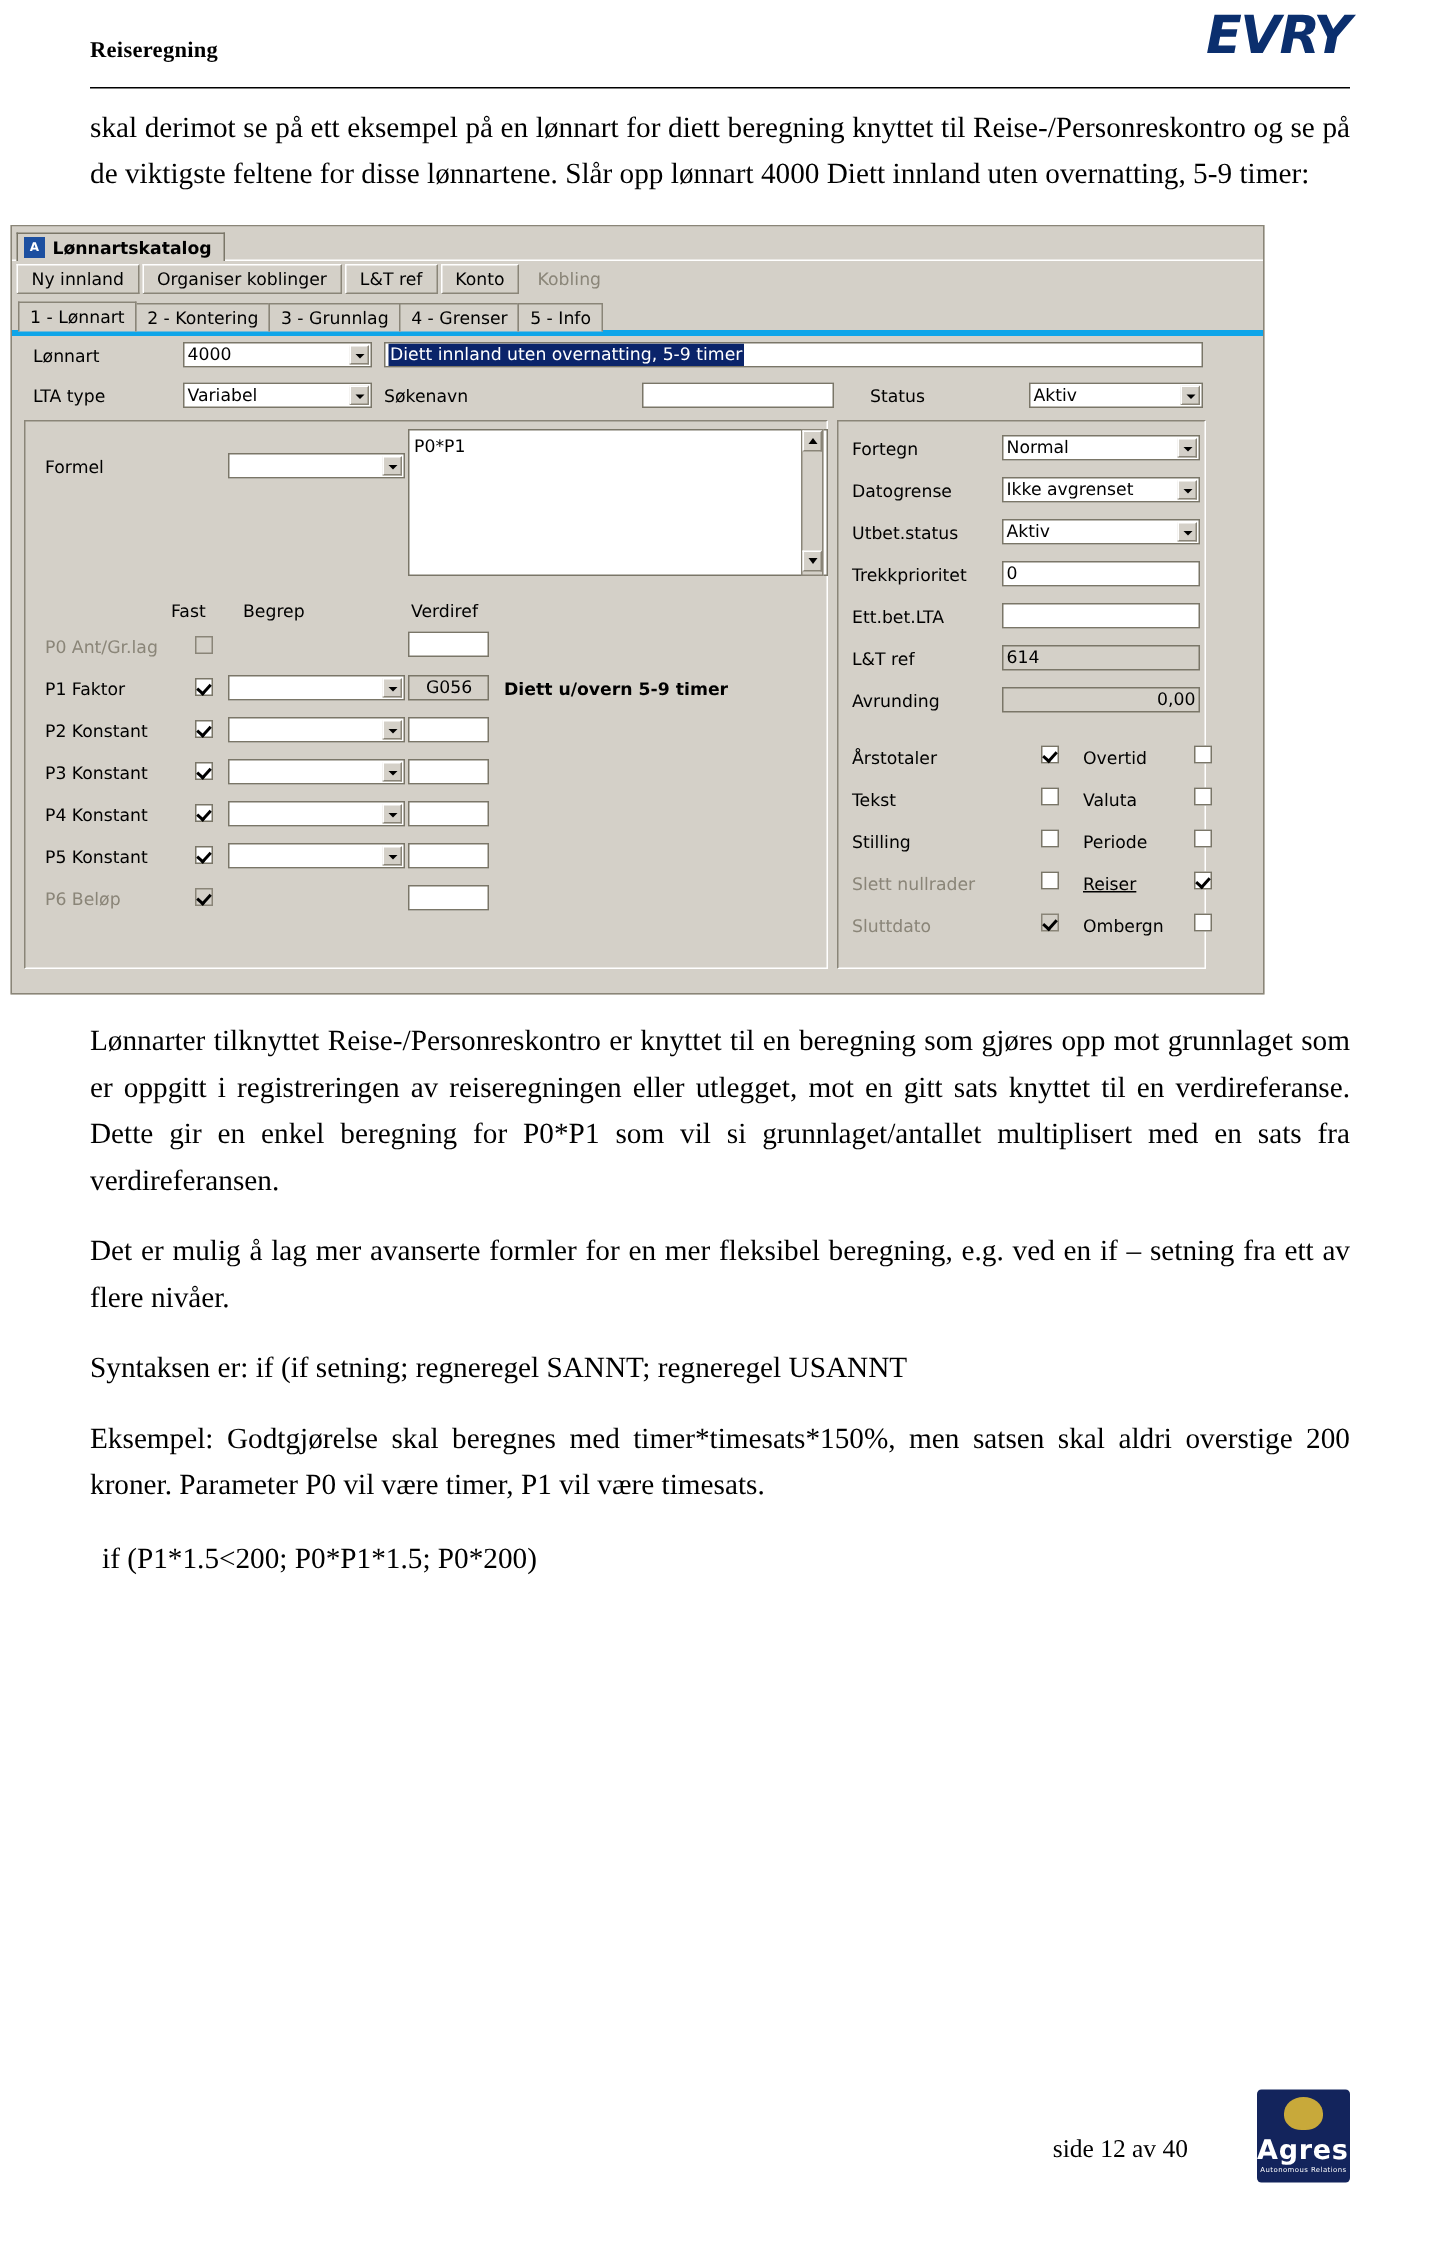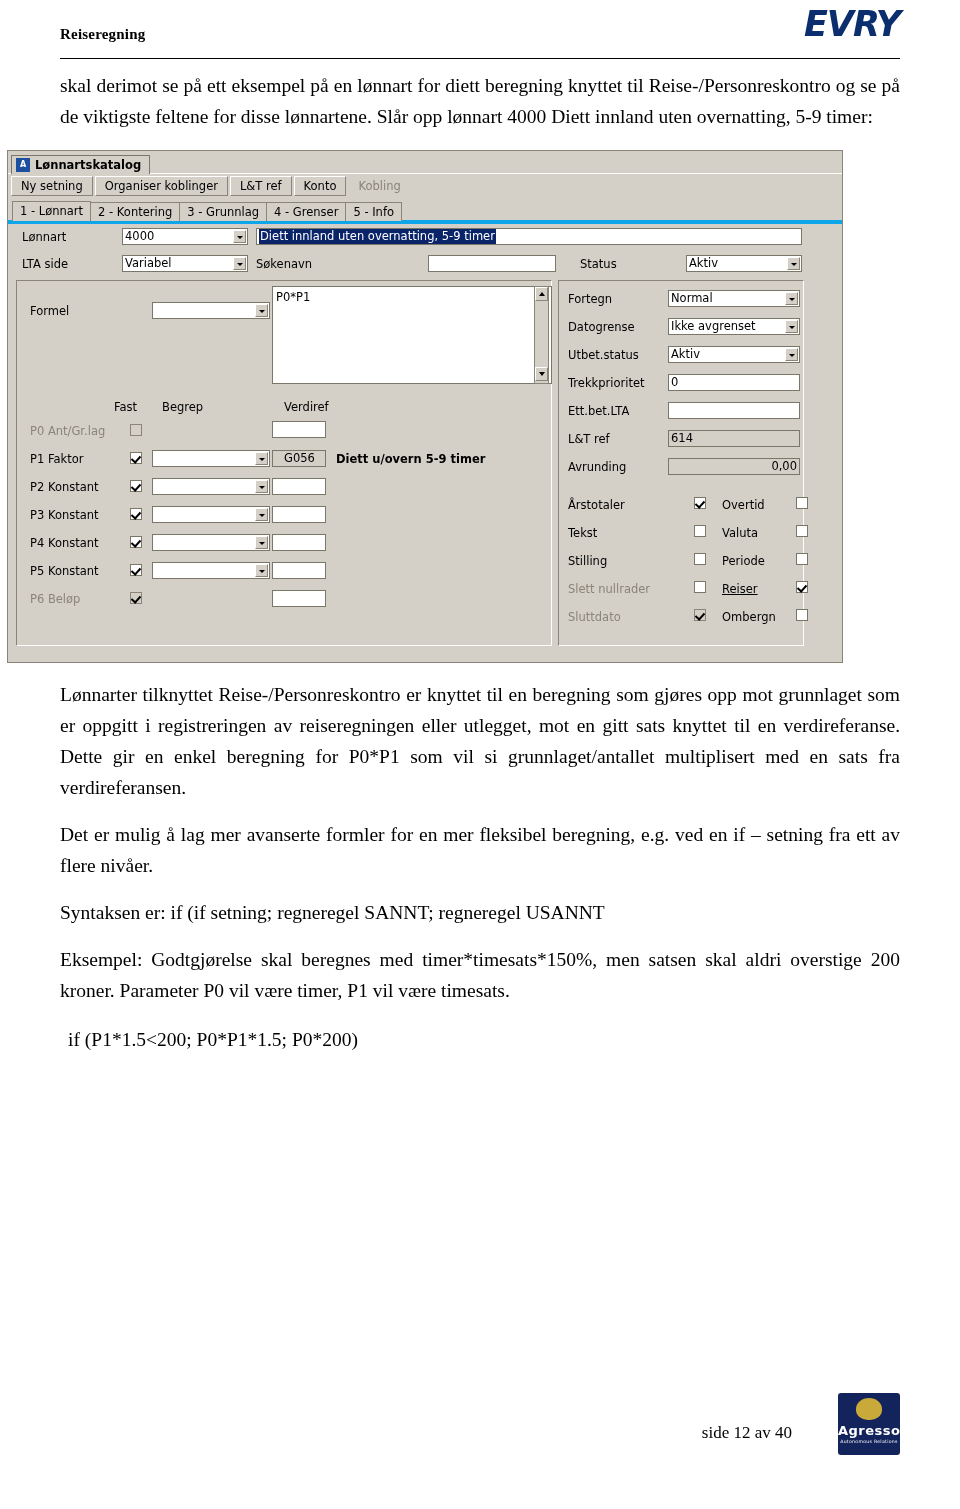--- a/index.html
+++ b/index.html
@@ -318,21 +318,21 @@
     bottom: 6px;
     width: 62px;
     height: 62px;
     background: #13245c;
     border-radius: 3px;
     color: #ffffff;
     text-align: center;
     font-family: "DejaVu Sans", sans-serif;
   }
   .footer .agresso .ag-name {
-    font-size: 13px;
+    font-size: 18px;
     font-weight: bold;
     letter-spacing: 0.5px;
     margin-top: 30px;
   }
   .footer .agresso .ag-sub {
     font-size: 4.6px;
     letter-spacing: 0.3px;
     margin-top: 1px;
   }
   .footer .agresso .ag-mark {
@@ -364,21 +364,21 @@
   <div class="shot">
 
     <div class="shot-titlebar">
       <div class="shot-tabtitle">
         <span class="mini-icon">A</span>
         <span>Lønnartskatalog</span>
       </div>
     </div>
 
     <div class="shot-menu">
-      <div class="menu-btn">Ny setning</div>
+      <div class="menu-btn">Ny innland</div>
       <div class="menu-btn">Organiser koblinger</div>
       <div class="menu-btn">L&amp;T ref</div>
       <div class="menu-btn">Konto</div>
       <div class="menu-btn disabled">Kobling</div>
     </div>
 
     <div class="tabs-row">
       <div class="tab active">1 - Lønnart</div>
       <div class="tab">2 - Kontering</div>
       <div class="tab">3 - Grunnlag</div>
@@ -390,21 +390,21 @@
 
       <div class="abs lbl" style="left:14px; top:6px;">Lønnart</div>
       <div class="abs combo" style="left:114px; top:4px; width:126px;">
         <span>4000</span>
         <span class="arrow"></span>
       </div>
       <div class="abs fld" style="left:248px; top:4px; width:546px;">
         <span class="fld sel" style="display:inline-block;border:none;height:15px;padding:0 1px;">Diett innland uten overnatting, 5-9 timer</span>
       </div>
 
-      <div class="abs lbl" style="left:14px; top:33px;">LTA side</div>
+      <div class="abs lbl" style="left:14px; top:33px;">LTA type</div>
       <div class="abs combo" style="left:114px; top:31px; width:126px;">
         <span>Variabel</span>
         <span class="arrow"></span>
       </div>
       <div class="abs lbl" style="left:248px; top:33px;">Søkenavn</div>
       <div class="abs fld" style="left:420px; top:31px; width:128px;"></div>
       <div class="abs lbl" style="left:572px; top:33px;">Status</div>
       <div class="abs combo" style="left:678px; top:31px; width:116px;">
         <span>Aktiv</span>
         <span class="arrow"></span>
@@ -420,21 +420,21 @@
 
       <div class="abs fld" style="left:264px; top:62px; width:280px; height:98px; padding:3px 18px 3px 3px; line-height:14px;">P0*P1</div>
       <div class="abs scrollbar" style="left:526px; top:62px; width:15px; height:98px;">
         <div class="sb-btn up"></div>
         <div style="height:66px;"></div>
         <div class="sb-btn down"></div>
       </div>
 
       <div class="abs lbl" style="left:106px; top:176px;">Fast</div>
       <div class="abs lbl" style="left:154px; top:176px;">Begrep</div>
-      <div class="abs lbl" style="left:276px; top:176px;">Verdiref</div>
+      <div class="abs lbl" style="left:266px; top:176px;">Verdiref</div>
 
       <div class="abs lbl dim" style="left:22px; top:200px;">P0 Ant/Gr.lag</div>
       <div class="abs chk off-dim" style="left:122px; top:200px;"></div>
       <div class="abs fld" style="left:264px; top:197px; width:54px;"></div>
 
       <div class="abs lbl" style="left:22px; top:228px;">P1 Faktor</div>
       <div class="abs chk on" style="left:122px; top:228px;"></div>
       <div class="abs combo" style="left:144px; top:226px; width:118px;">
         <span></span>
         <span class="arrow"></span>

